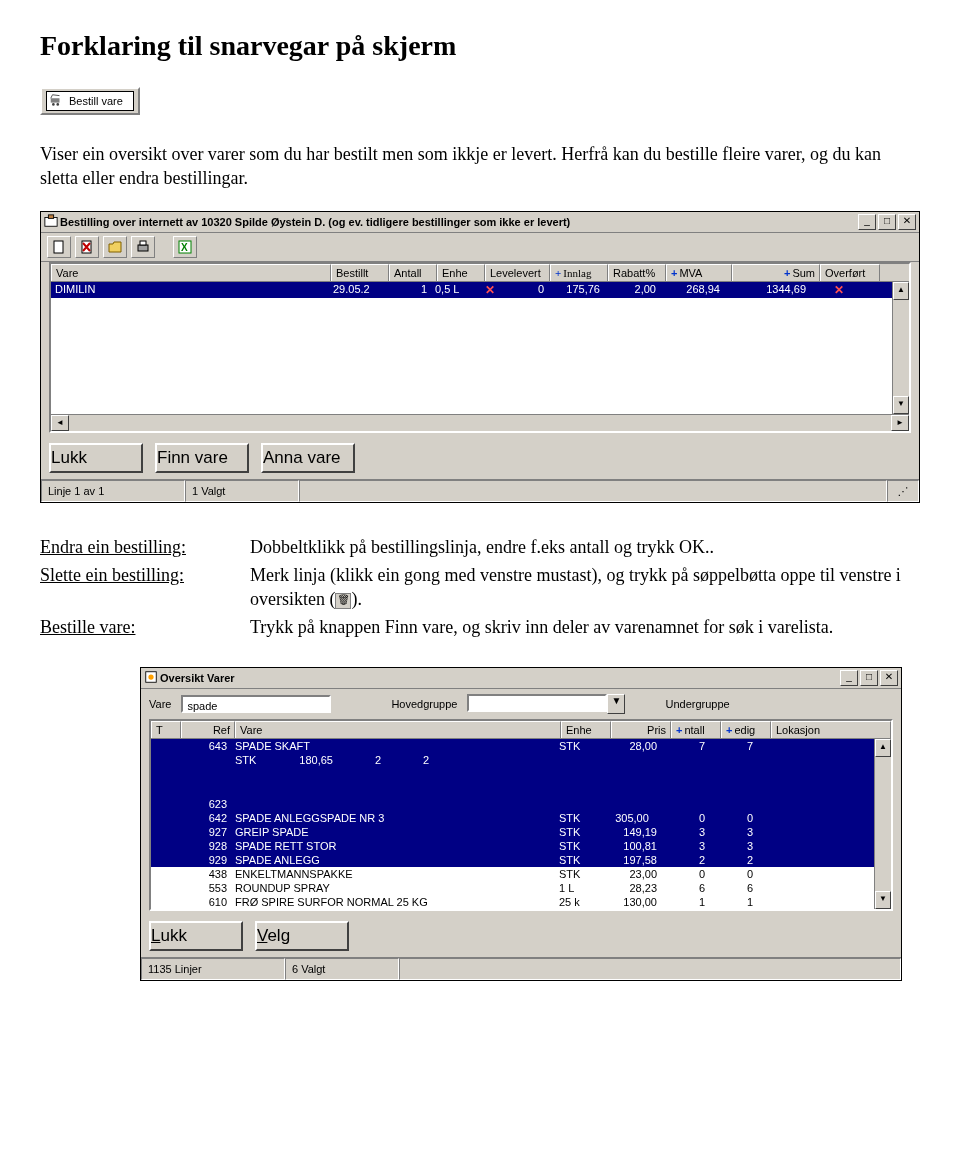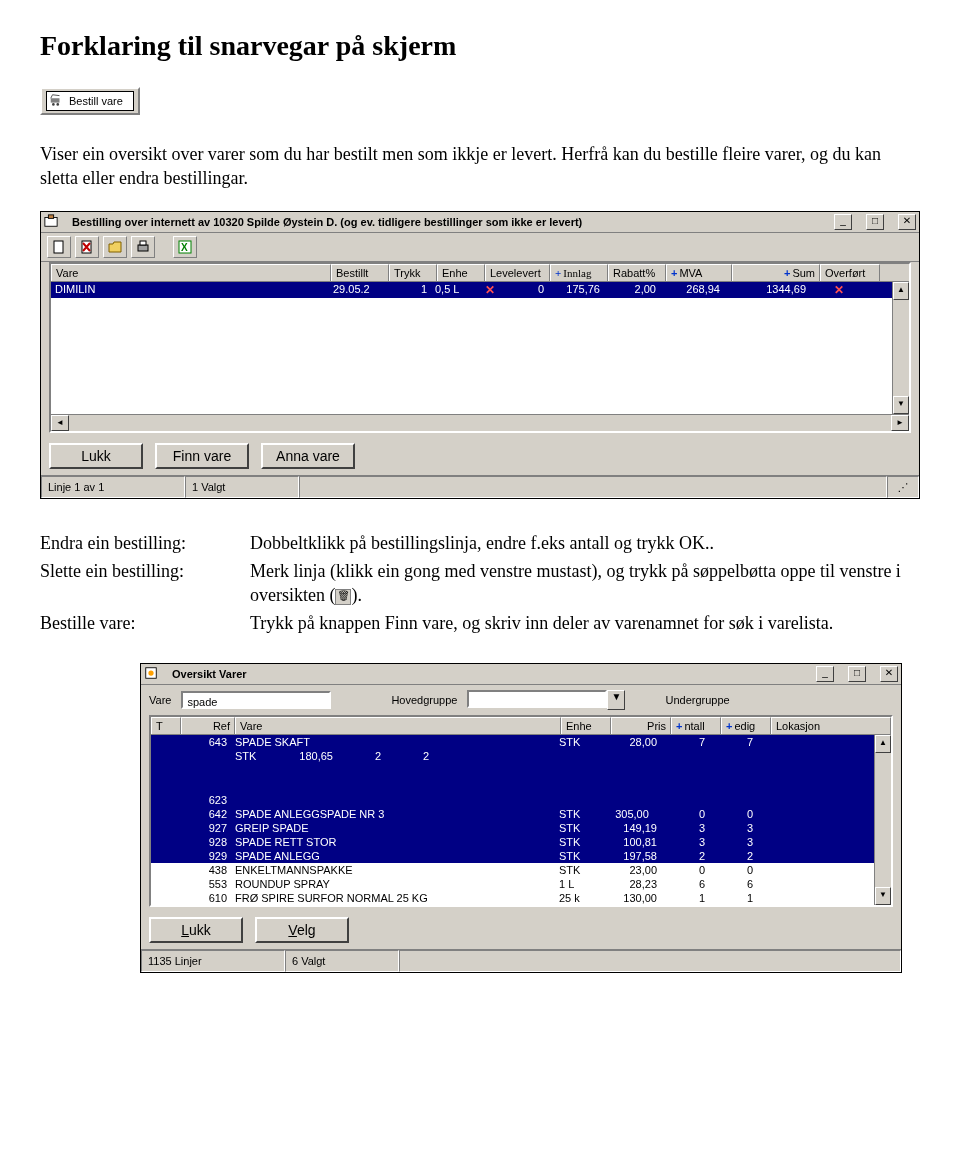--- a/index.html
+++ b/index.html
@@ -44,21 +44,21 @@
     font-size: 11px;
     background: #d4d0c8;
     border: 1px solid #000;
     margin: 15px 0 30px 0;
   }
   .titlebar {
     background: #d4d0c8;
     display: flex;
     align-items: center;
     padding: 2px 3px;
-    gap: 14px;
+    gap: 2px;
     border-bottom: 1px solid #808080;
   }
   .titlebar .tb-title {
     flex: 1;
     font-weight: bold;
     color: #000;
     white-space: nowrap;
     overflow: hidden;
     text-overflow: ellipsis;
   }
@@ -205,22 +205,21 @@
   .btnbar {
     padding: 8px 8px 6px 8px;
     display: flex;
     gap: 12px;
   }
   .btn {
     background: #d4d0c8;
     border: 2px solid;
     border-color: #fff #404040 #404040 #fff;
     padding: 3px 0;
-    font-size: 14px;
-    text-align: center;
+    font-size: 17px;
     width: 90px;
   }
   .statusbar {
     border-top: 1px solid #808080;
     display: flex;
   }
   .statusbar .cell {
     border: 1px solid;
     border-color: #808080 #fff #fff #808080;
     padding: 2px 6px;
@@ -234,20 +233,21 @@
     margin: 20px 0 25px 0;
   }
   table.defs td {
     vertical-align: top;
     padding: 2px 0;
     line-height: 1.35;
   }
   table.defs td.term {
     width: 190px;
     padding-right: 20px;
+    text-decoration: underline;
   }
   .inline-icon {
     display: inline-block;
     width: 14px;
     height: 14px;
     vertical-align: middle;
     border: 1px solid #808080;
     background: #d4d0c8;
     font-size: 10px;
     text-align: center;
@@ -324,21 +324,21 @@
           <text x="3" y="11" font-size="10" font-weight="bold" fill="#008000">X</text>
         </svg>
       </span>
   </div>
 
   <div class="grid-wrap">
     <div class="grid">
       <div class="hdr">
         <div class="cell" style="width:270px;">Vare</div>
         <div class="cell" style="width:48px;">Bestillt</div>
-        <div class="cell" style="width:38px;">Trykk</div>
+        <div class="cell" style="width:38px;">Antall</div>
         <div class="cell" style="width:38px;">Enhe</div>
         <div class="cell" style="width:55px;">Levelevert</div>
         <div class="cell" style="width:48px;font-family:Liberation Serif, serif;"><span class="plus-ind">+</span><span>Innlag</span></div>
         <div class="cell" style="width:48px;">Rabatt%</div>
         <div class="cell" style="width:56px;"><span class="plus-ind">+</span><span>MVA</span></div>
         <div class="cell" style="width:78px;text-align:right;"><span class="plus-ind">+</span><span>Sum</span></div>
         <div class="cell" style="width:50px;">Overført</div>
       </div>
       <div class="grid-body" style="height:132px;">
         <div class="rows">

